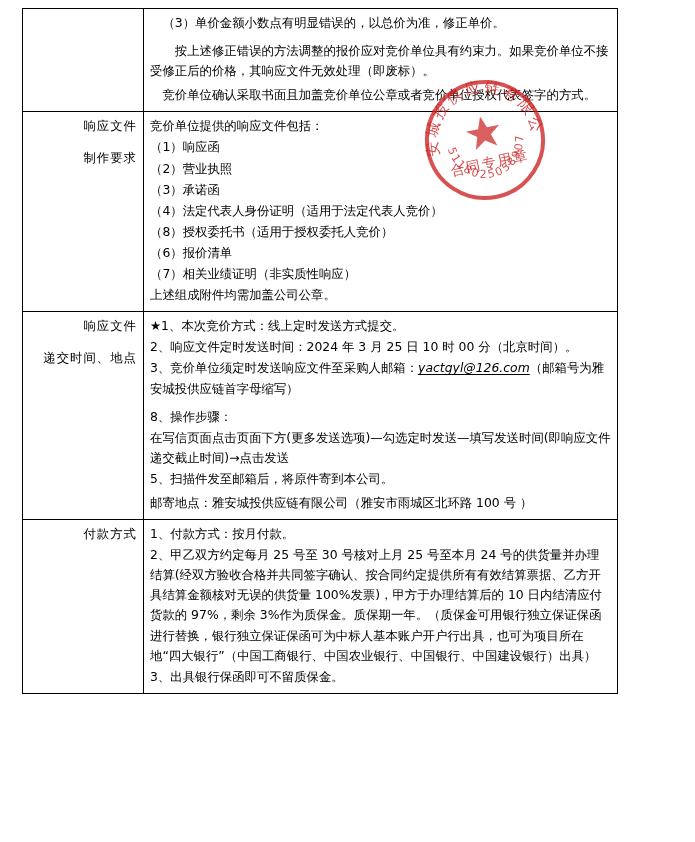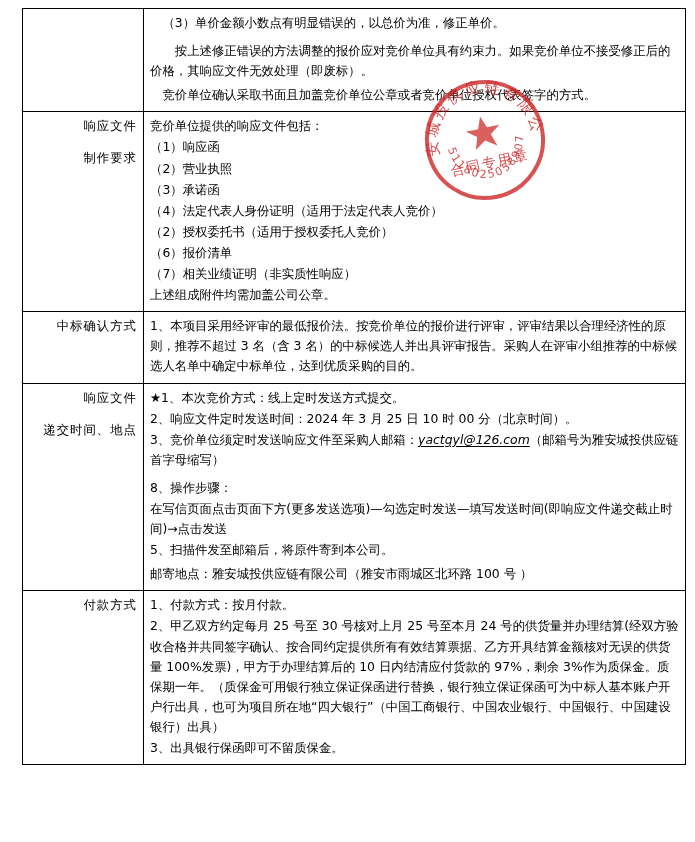--- a/index.html
+++ b/index.html
@@ -16,21 +16,21 @@
     overflow: hidden;
   }
   .page {
     position: relative;
     width: 695px;
     height: 842px;
     box-sizing: border-box;
   }
   table.doc {
     border-collapse: collapse;
-    width: 664px;
+    width: 596px;
     margin-left: 22px;
     margin-top: 8px;
     table-layout: fixed;
   }
   table.doc td {
     border: 1px solid #000;
     vertical-align: top;
     padding: 4px 6px 5px 6px;
     font-size: 12.4px;
     line-height: 1.62;
@@ -89,35 +89,27 @@
         <td class="label">
           <span class="l1">响应文件</span>
           <span class="l2">制作要求</span>
         </td>
         <td class="body">
           <p class="p">竞价单位提供的响应文件包括：</p>
           <p class="p">（1）响应函</p>
           <p class="p">（2）营业执照</p>
           <p class="p">（3）承诺函</p>
           <p class="p">（4）法定代表人身份证明（适用于法定代表人竞价）</p>
-          <p class="p">（2）授权委托书（适用于授权委托人竞价）</p>
+          <p class="p">（8）授权委托书（适用于授权委托人竞价）</p>
           <p class="p">（6）报价清单</p>
           <p class="p">（7）相关业绩证明（非实质性响应）</p>
           <p class="p">上述组成附件均需加盖公司公章。</p>
         </td>
       </tr>
 
-      <tr>
-        <td class="label">
-          <span class="l1">中标确认方式</span>
-        </td>
-        <td class="body">
-          <p class="p">1、本项目采用经评审的最低报价法。按竞价单位的报价进行评审，评审结果以合理经济性的原则，推荐不超过 3 名（含 3 名）的中标候选人并出具评审报告。采购人在评审小组推荐的中标候选人名单中确定中标单位，达到优质采购的目的。</p>
-        </td>
-      </tr>
 
 
       <tr>
         <td class="label">
           <span class="l1">响应文件</span>
           <span class="l2">递交时间、地点</span>
         </td>
         <td class="body">
           <p class="p">★1、本次竞价方式：线上定时发送方式提交。</p>
           <p class="p">2、响应文件定时发送时间：2024 年 3 月 25 日 10 时 00 分（北京时间）。</p>

